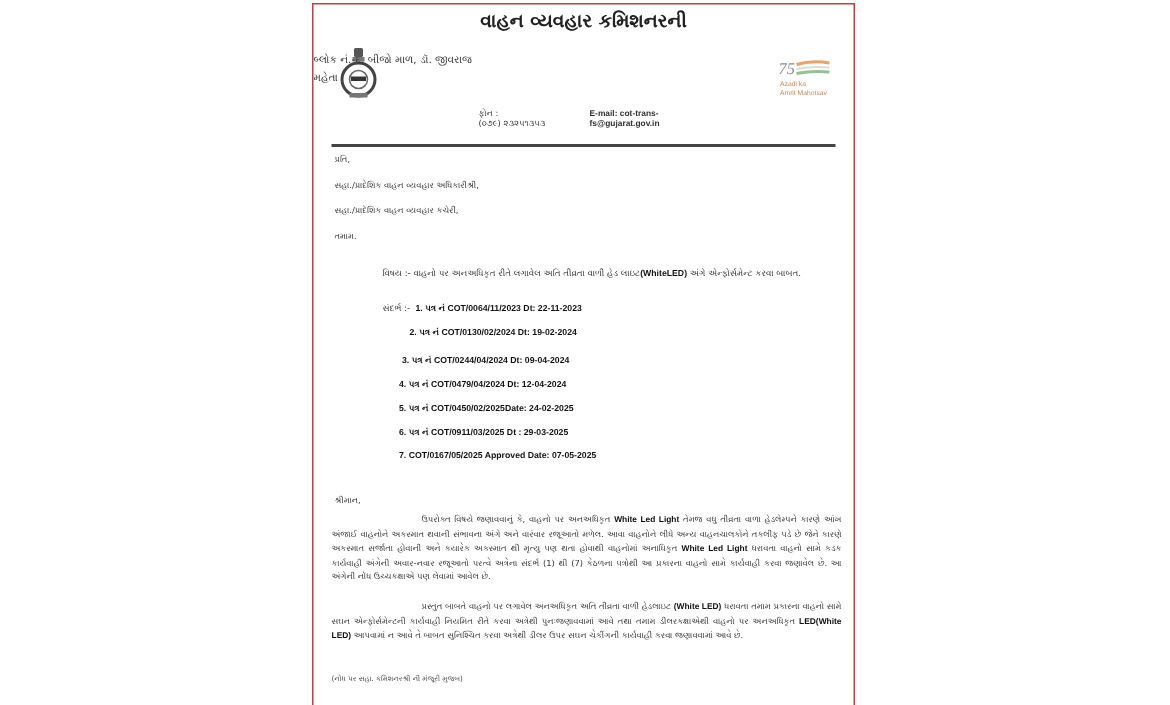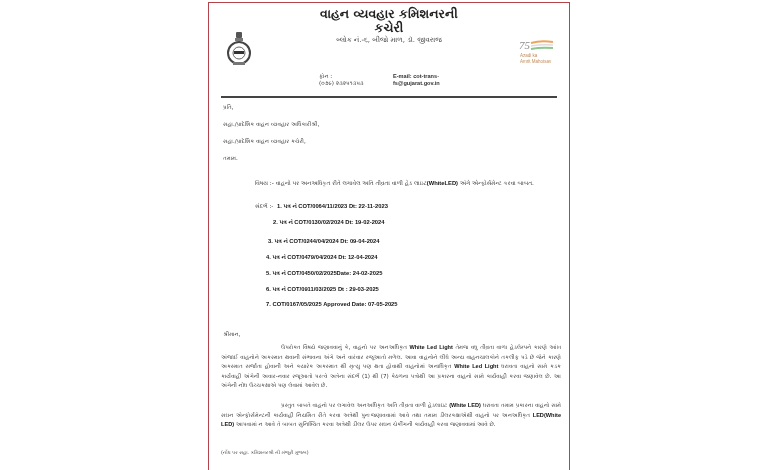--- a/index.html
+++ b/index.html
@@ -9,21 +9,21 @@
   }
   .page {
     position:absolute; left:208px; top:2px; width:362px; height:480px;
     border:1px solid #b5434a; border-bottom:none; background:#fff; box-sizing:border-box;
   }
   .hdr { position:absolute; left:0; top:0; width:100%; height:96px; }
   .emblem { position:absolute; left:16px; top:28px; width:28px; height:36px; }
   .azadi { position:absolute; left:308px; top:34px; width:44px; height:30px; }
   .org-title { position:absolute; left:0; right:0; top:4px; text-align:center; font-size:12.5px; line-height:14px; font-weight:bold; color:#222; }
   .org-title2 { top:18px; }
-  .addr { position:absolute; left:0; right:0; text-align:center; font-size:7px; line-height:9px; color:#333; }
+  .addr { position:absolute; left:0; right:0; font-size:7px; line-height:9px; color:#333; }
   .contact { position:absolute; top:70px; font-size:5.6px; line-height:7px; color:#333; }
   .contact.left { left:110px; }
   .contact.right { left:184px; font-weight:bold; font-family:"Liberation Sans", sans-serif; }
   .rule { position:absolute; left:12px; right:12px; top:93px; height:1.5px; background:#444; }
   .line { position:absolute; font-size:5.6px; line-height:7px; color:#333; white-space:nowrap; }
   .bold { font-weight:bold; font-family:"Liberation Sans", sans-serif; color:#111; }
   .subject { position:absolute; left:46px; top:176px; width:300px; font-size:5.8px; line-height:9px; color:#333; }
   .refs { position:absolute; left:0; top:0; }
   .ref { position:absolute; font-size:5.8px; line-height:7px; white-space:nowrap; font-family:"Liberation Sans", sans-serif; font-weight:bold; color:#111; }
   .para { position:absolute; left:12px; width:340px; font-size:5.6px; line-height:9.5px; color:#333; text-align:justify; }
@@ -39,22 +39,22 @@
     <svg class="emblem" viewBox="0 0 28 36">
       <rect x="11" y="1" width="6" height="6" rx="1" fill="#555"></rect>
       <rect x="10" y="7" width="8" height="3" fill="#777"></rect>
       <circle cx="14" cy="22" r="11" fill="none" stroke="#444" stroke-width="2"></circle>
       <circle cx="14" cy="22" r="6" fill="none" stroke="#666" stroke-width="1"></circle>
       <rect x="9" y="20" width="10" height="3" fill="#333"></rect>
       <rect x="8" y="31" width="12" height="3" fill="#777"></rect>
     </svg>
 
     <div class="org-title">વાહન વ્યવહાર કમિશનરની</div>
-    <div class="org-title org-title2">કચેરી</div>
     <div class="addr" style="top:33px">બ્લોક નં.-૬, બીજો માળ, ડૉ. જીવરાજ</div>
+    <div class="addr" style="top:45px">મહેતા</div>
 
     <div class="contact left">
       <div>ફોન :</div>
       <div>(૦૭૯) ૨૩૨૫૧૩૫૩</div>
     </div>
     <div class="contact right">
       <div>E-mail: cot-trans-</div>
       <div>fs@gujarat.gov.in</div>
     </div>
 

